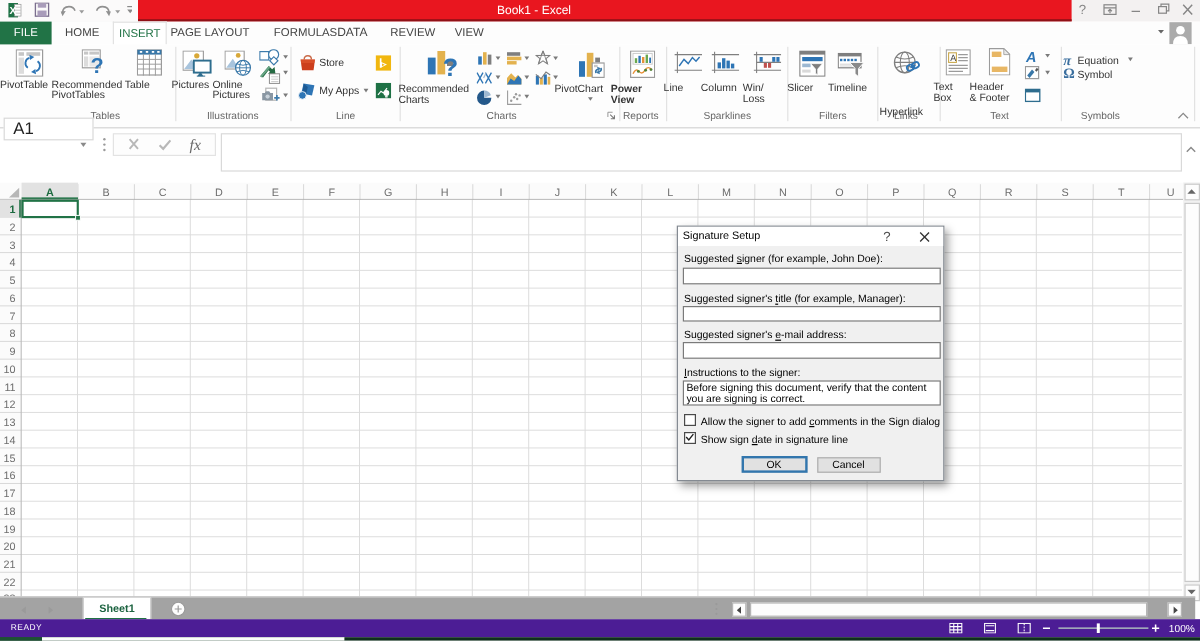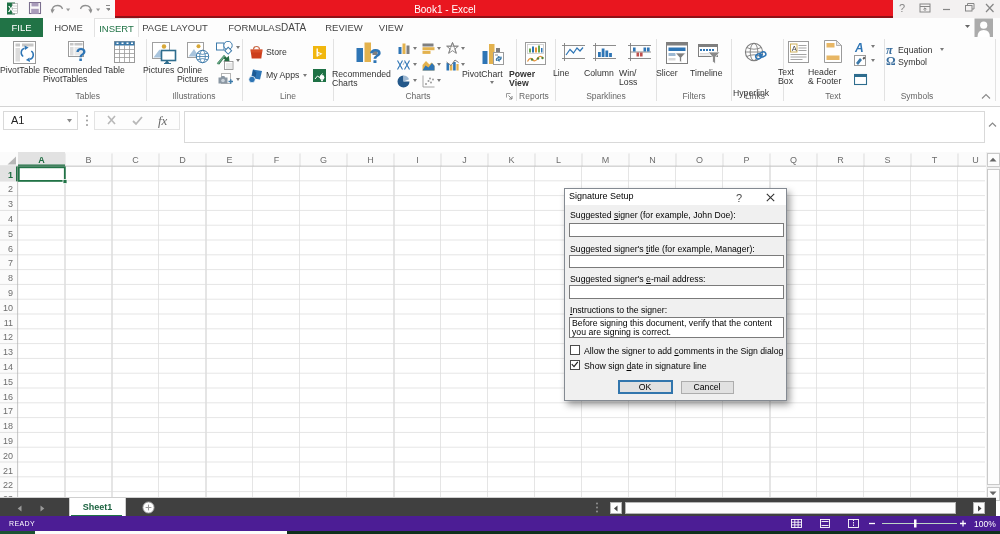--- a/index.html
+++ b/index.html
@@ -437,21 +437,21 @@
 <div class="rlbl" style="left:898px;top:46px;width:46px;text-align:left;">Equation</div>
 <div class="darr" style="left:940px;top:48px;"></div>
 <text class="abs" style="left:886px;top:54px;font-size:12px;color:#3a6e9e;font-family:'Liberation Serif',serif;font-weight:bold;">Ω</text>
 <div class="rlbl" style="left:898px;top:58px;width:40px;text-align:left;">Symbol</div>
 
 <svg class="abs" style="left:981px;top:93px;" width="10" height="7">
     <path d="M1 5.5 l4 -4 l4 4" stroke="#8a8a8a" stroke-width="1.1" fill="none"></path>
   </svg>
 
 <div class="abs" style="left:0;top:107.5px;width:1000px;height:44.5px;background:#fff;"></div>
-<div class="abs" style="left:3px;top:111px;width:75px;height:19px;background:#fff;border:1px solid #d9d9d9;font-size:11px;color:#222;line-height:17.5px;padding-left:7px;">A1</div>
+<div class="abs" style="left:3px;top:98px;width:75px;height:19px;background:#fff;border:1px solid #d9d9d9;font-size:14px;color:#222;line-height:17.5px;padding-left:7px;">A1</div>
 <svg class="abs" style="left:66px;top:118px;" width="8" height="6">
     <path d="M1 1 l5 0 l-2.5 3.5 z" fill="#8a8a8a"></path>
   </svg>
 <svg class="abs" style="left:85px;top:114px;" width="4" height="14">
     <circle cx="2" cy="2" r="1" fill="#9a9a9a"></circle>
     <circle cx="2" cy="6.5" r="1" fill="#9a9a9a"></circle>
     <circle cx="2" cy="11" r="1" fill="#9a9a9a"></circle>
   </svg>
 <div class="abs" style="left:94px;top:111px;width:86px;height:19px;background:#fdfdfd;border:1px solid #e3e3e3;"></div>
 <svg class="abs" style="left:100px;top:113px;" width="76" height="15" viewBox="0 0 76 15">
@@ -596,21 +596,21 @@
   <div class="abs" style="left:19px;top:157.5px;white-space:nowrap;">Allow the signer to add <u>c</u>omments in the Sign dialog</div>
   <div class="abs" style="left:4.5px;top:171px;width:10px;height:10px;background:#fff;border:1px solid #4a4a4a;"></div>
   <svg class="abs" style="left:5.5px;top:172.5px;" width="8" height="7">
       <path d="M0.8 3.2 l2.2 2.4 l3.8 -4.8" stroke="#222" stroke-width="1.2" fill="none"></path>
     </svg>
   <div class="abs" style="left:19px;top:172px;white-space:nowrap;">Show sign <u>d</u>ate in signature line</div>
   <div class="abs" style="left:52.5px;top:191.5px;width:55px;height:14px;background:#e1e1e1;border:2px solid #3276ad;text-align:center;line-height:10px;">OK</div>
   <div class="abs" style="left:115.5px;top:192px;width:53px;height:13px;background:#e1e1e1;border:1px solid #adadad;text-align:center;line-height:11px;">Cancel</div>
 </div>
 
-<div id="tabbar" class="abs" style="left:0;top:497px;width:996px;height:19px;background:#404040;border-top:1px solid #cfcfcf;">
+<div id="tabbar" class="abs" style="left:0;top:497px;width:996px;height:19px;background:#a3a3a3;border-top:1px solid #cfcfcf;">
   <svg class="abs" style="left:17px;top:6.5px;" width="32" height="7">
       <path d="M4.5 0.5 l0 6 l-3.8 -3 z" fill="#9a9a9a"></path>
       <path d="M23.5 0.5 l0 6 l3.8 -3 z" fill="#9a9a9a"></path>
     </svg>
   <div class="abs" style="left:69px;top:0px;width:57px;height:18px;background:#fff;border-left:1px solid #d0d0d0;border-right:1px solid #d0d0d0;color:#1c6340;font-weight:bold;font-size:9px;text-align:center;line-height:18px;">Sheet1</div>
   <div class="abs" style="left:71px;top:16.5px;width:51px;height:1.5px;background:#217346;"></div>
   <svg class="abs" style="left:142px;top:3px;" width="13" height="13">
       <circle cx="6.5" cy="6.5" r="5.6" fill="#fdfdfd" stroke="#9a9a9a" stroke-width="0.9"></circle>
       <path d="M6.5 3.6 l0 5.8 M3.6 6.5 l5.8 0" stroke="#9a9a9a" stroke-width="1"></path>
     </svg>

